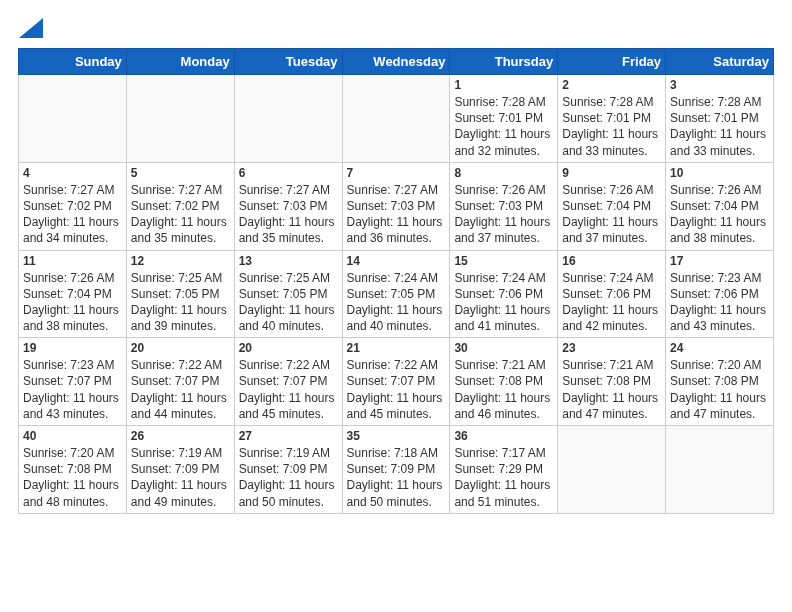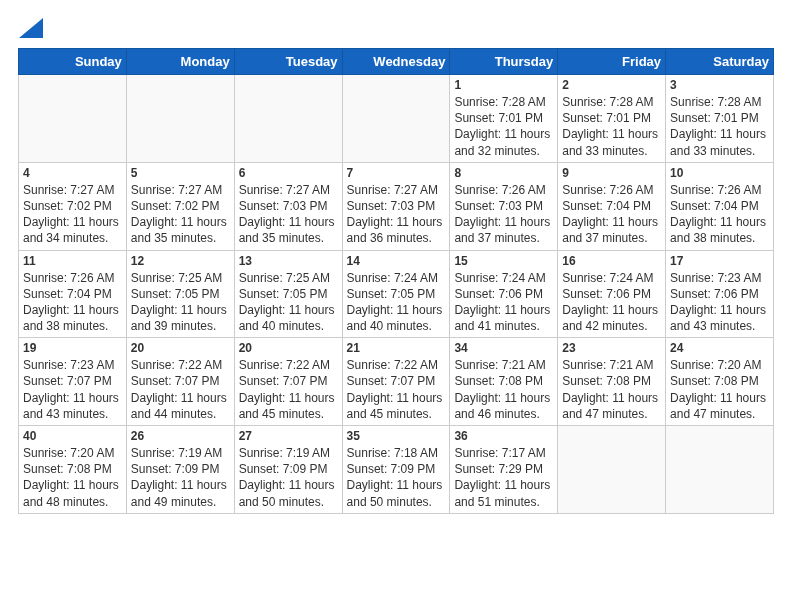--- a/index.html
+++ b/index.html
@@ -274,21 +274,21 @@
 and 45 minutes.</div>
           </td>
           <td>
             <span class="day-num">21</span>
             <div class="day-info" style="white-space: pre-line;">Sunrise: 7:22 AM
 Sunset: 7:07 PM
 Daylight: 11 hours
 and 45 minutes.</div>
           </td>
           <td>
-            <span class="day-num">34</span>
+            <span class="day-num">30</span>
             <div class="day-info" style="white-space: pre-line;">Sunrise: 7:21 AM
 Sunset: 7:08 PM
 Daylight: 11 hours
 and 46 minutes.</div>
           </td>
           <td>
             <span class="day-num">23</span>
             <div class="day-info" style="white-space: pre-line;">Sunrise: 7:21 AM
 Sunset: 7:08 PM
 Daylight: 11 hours

